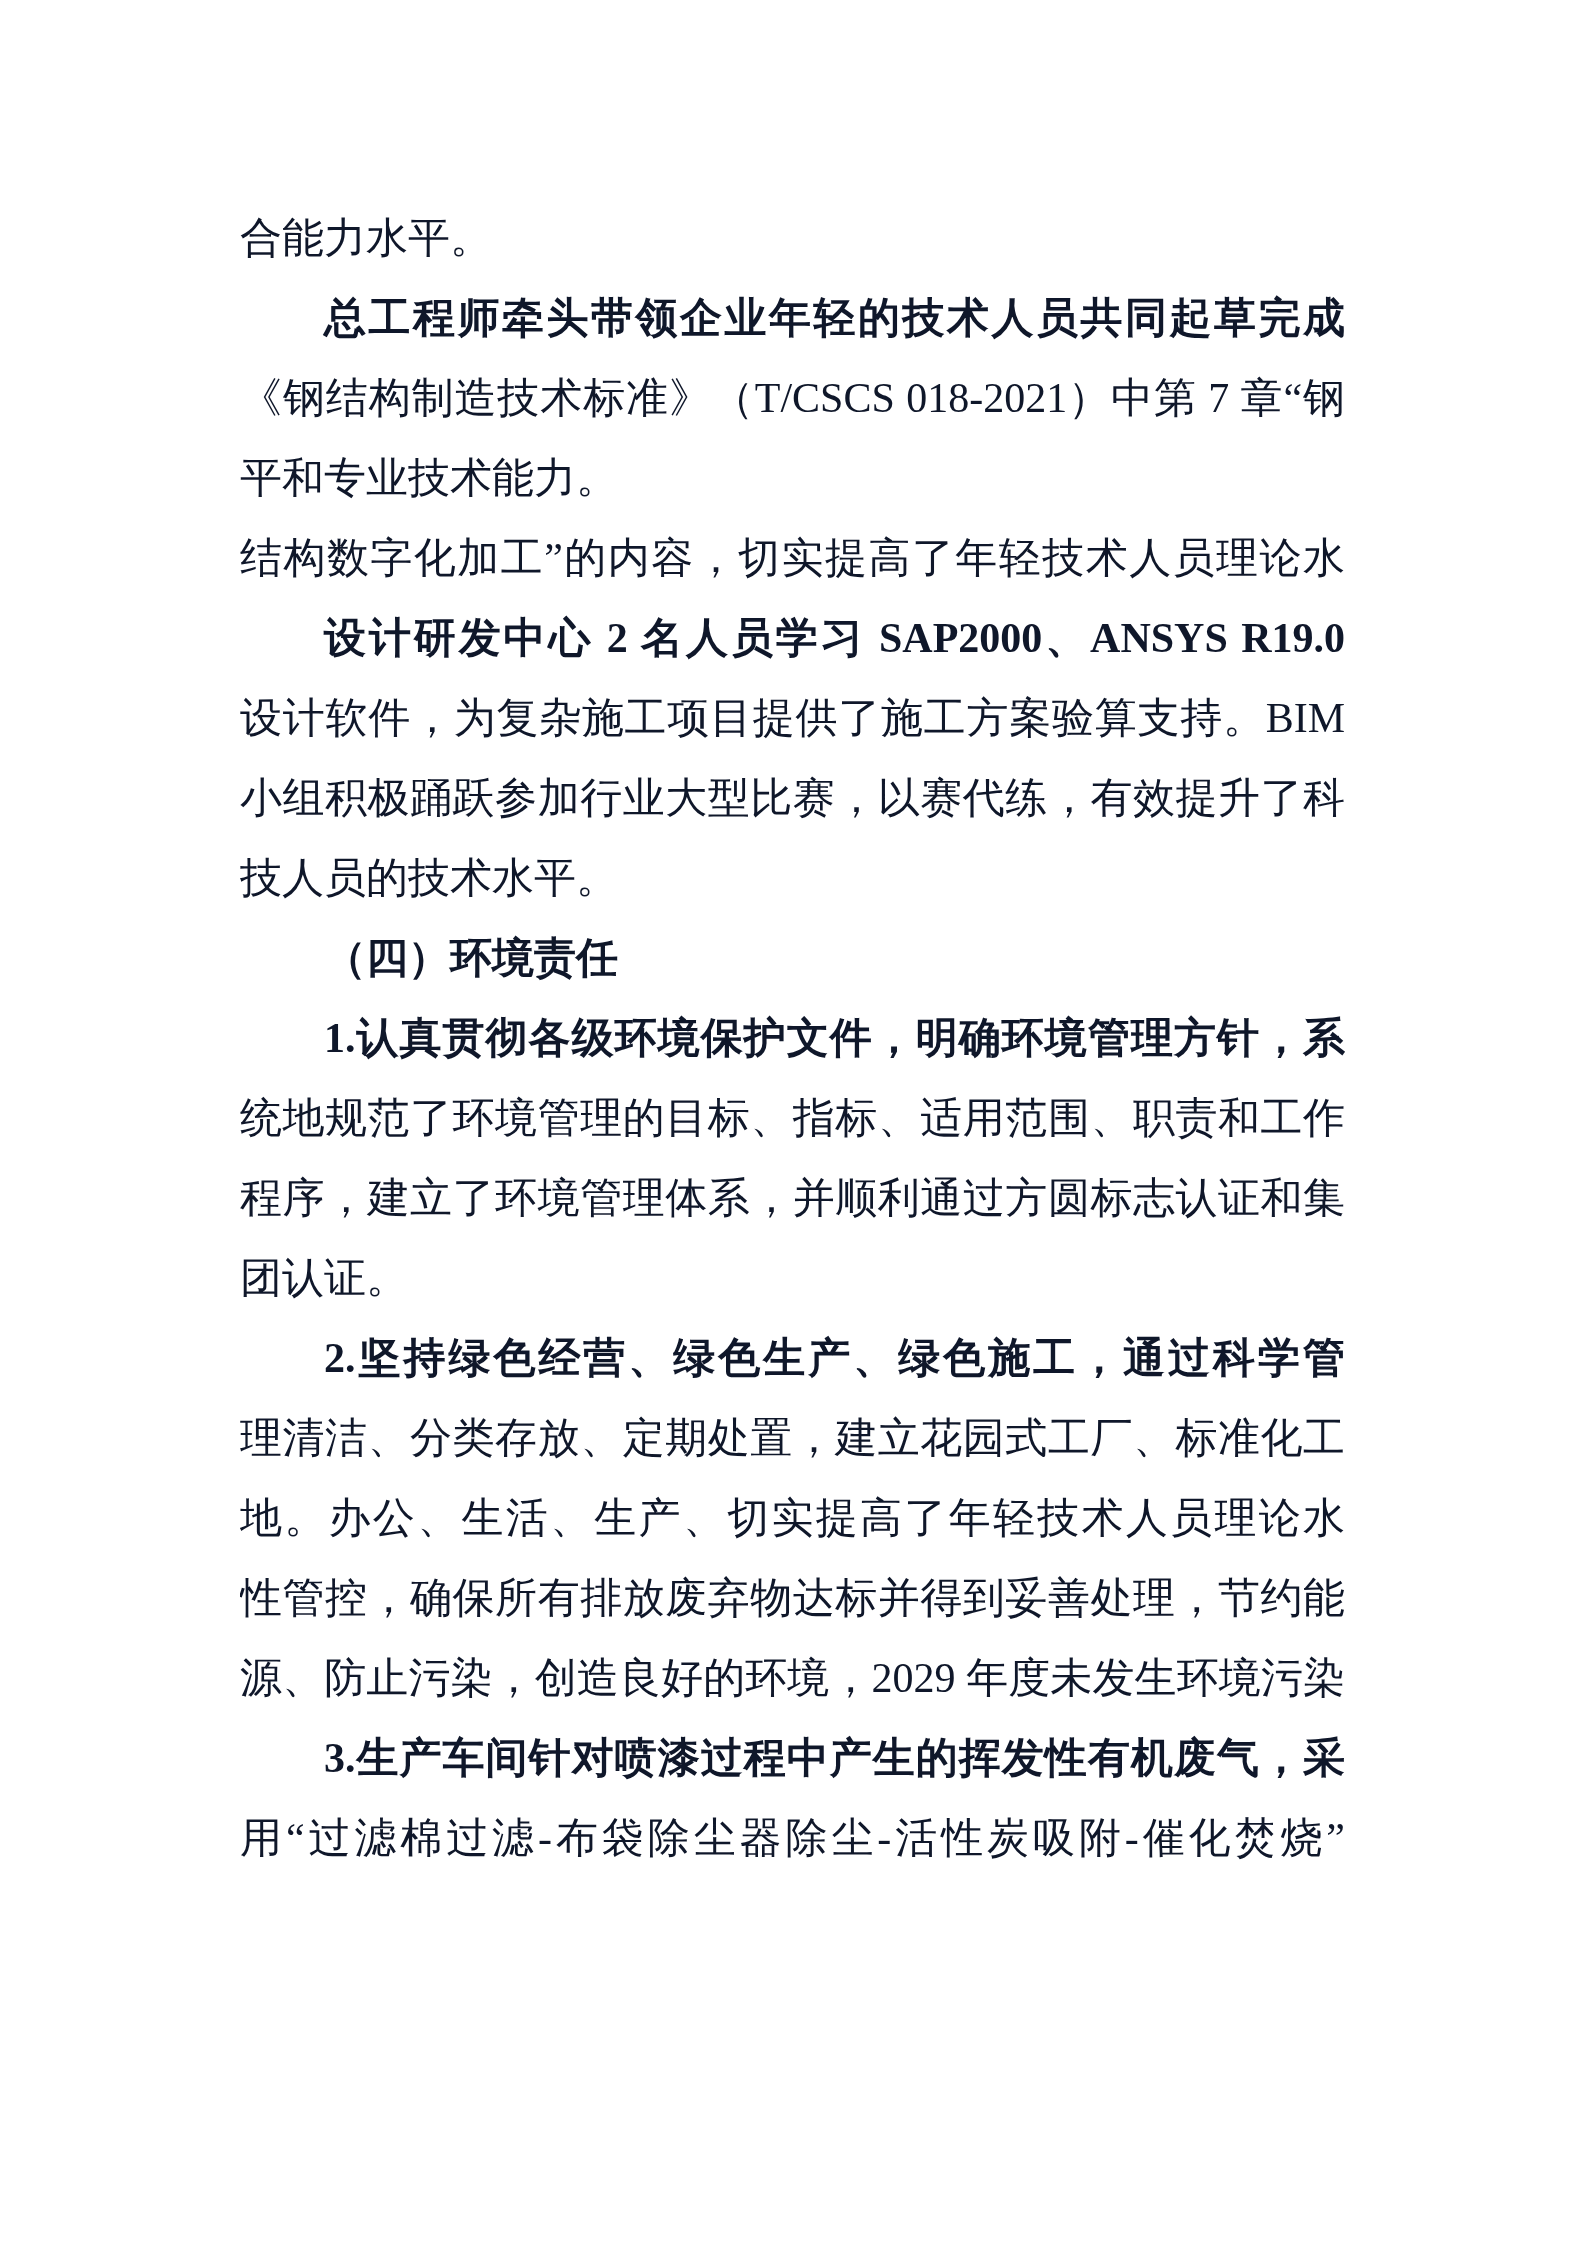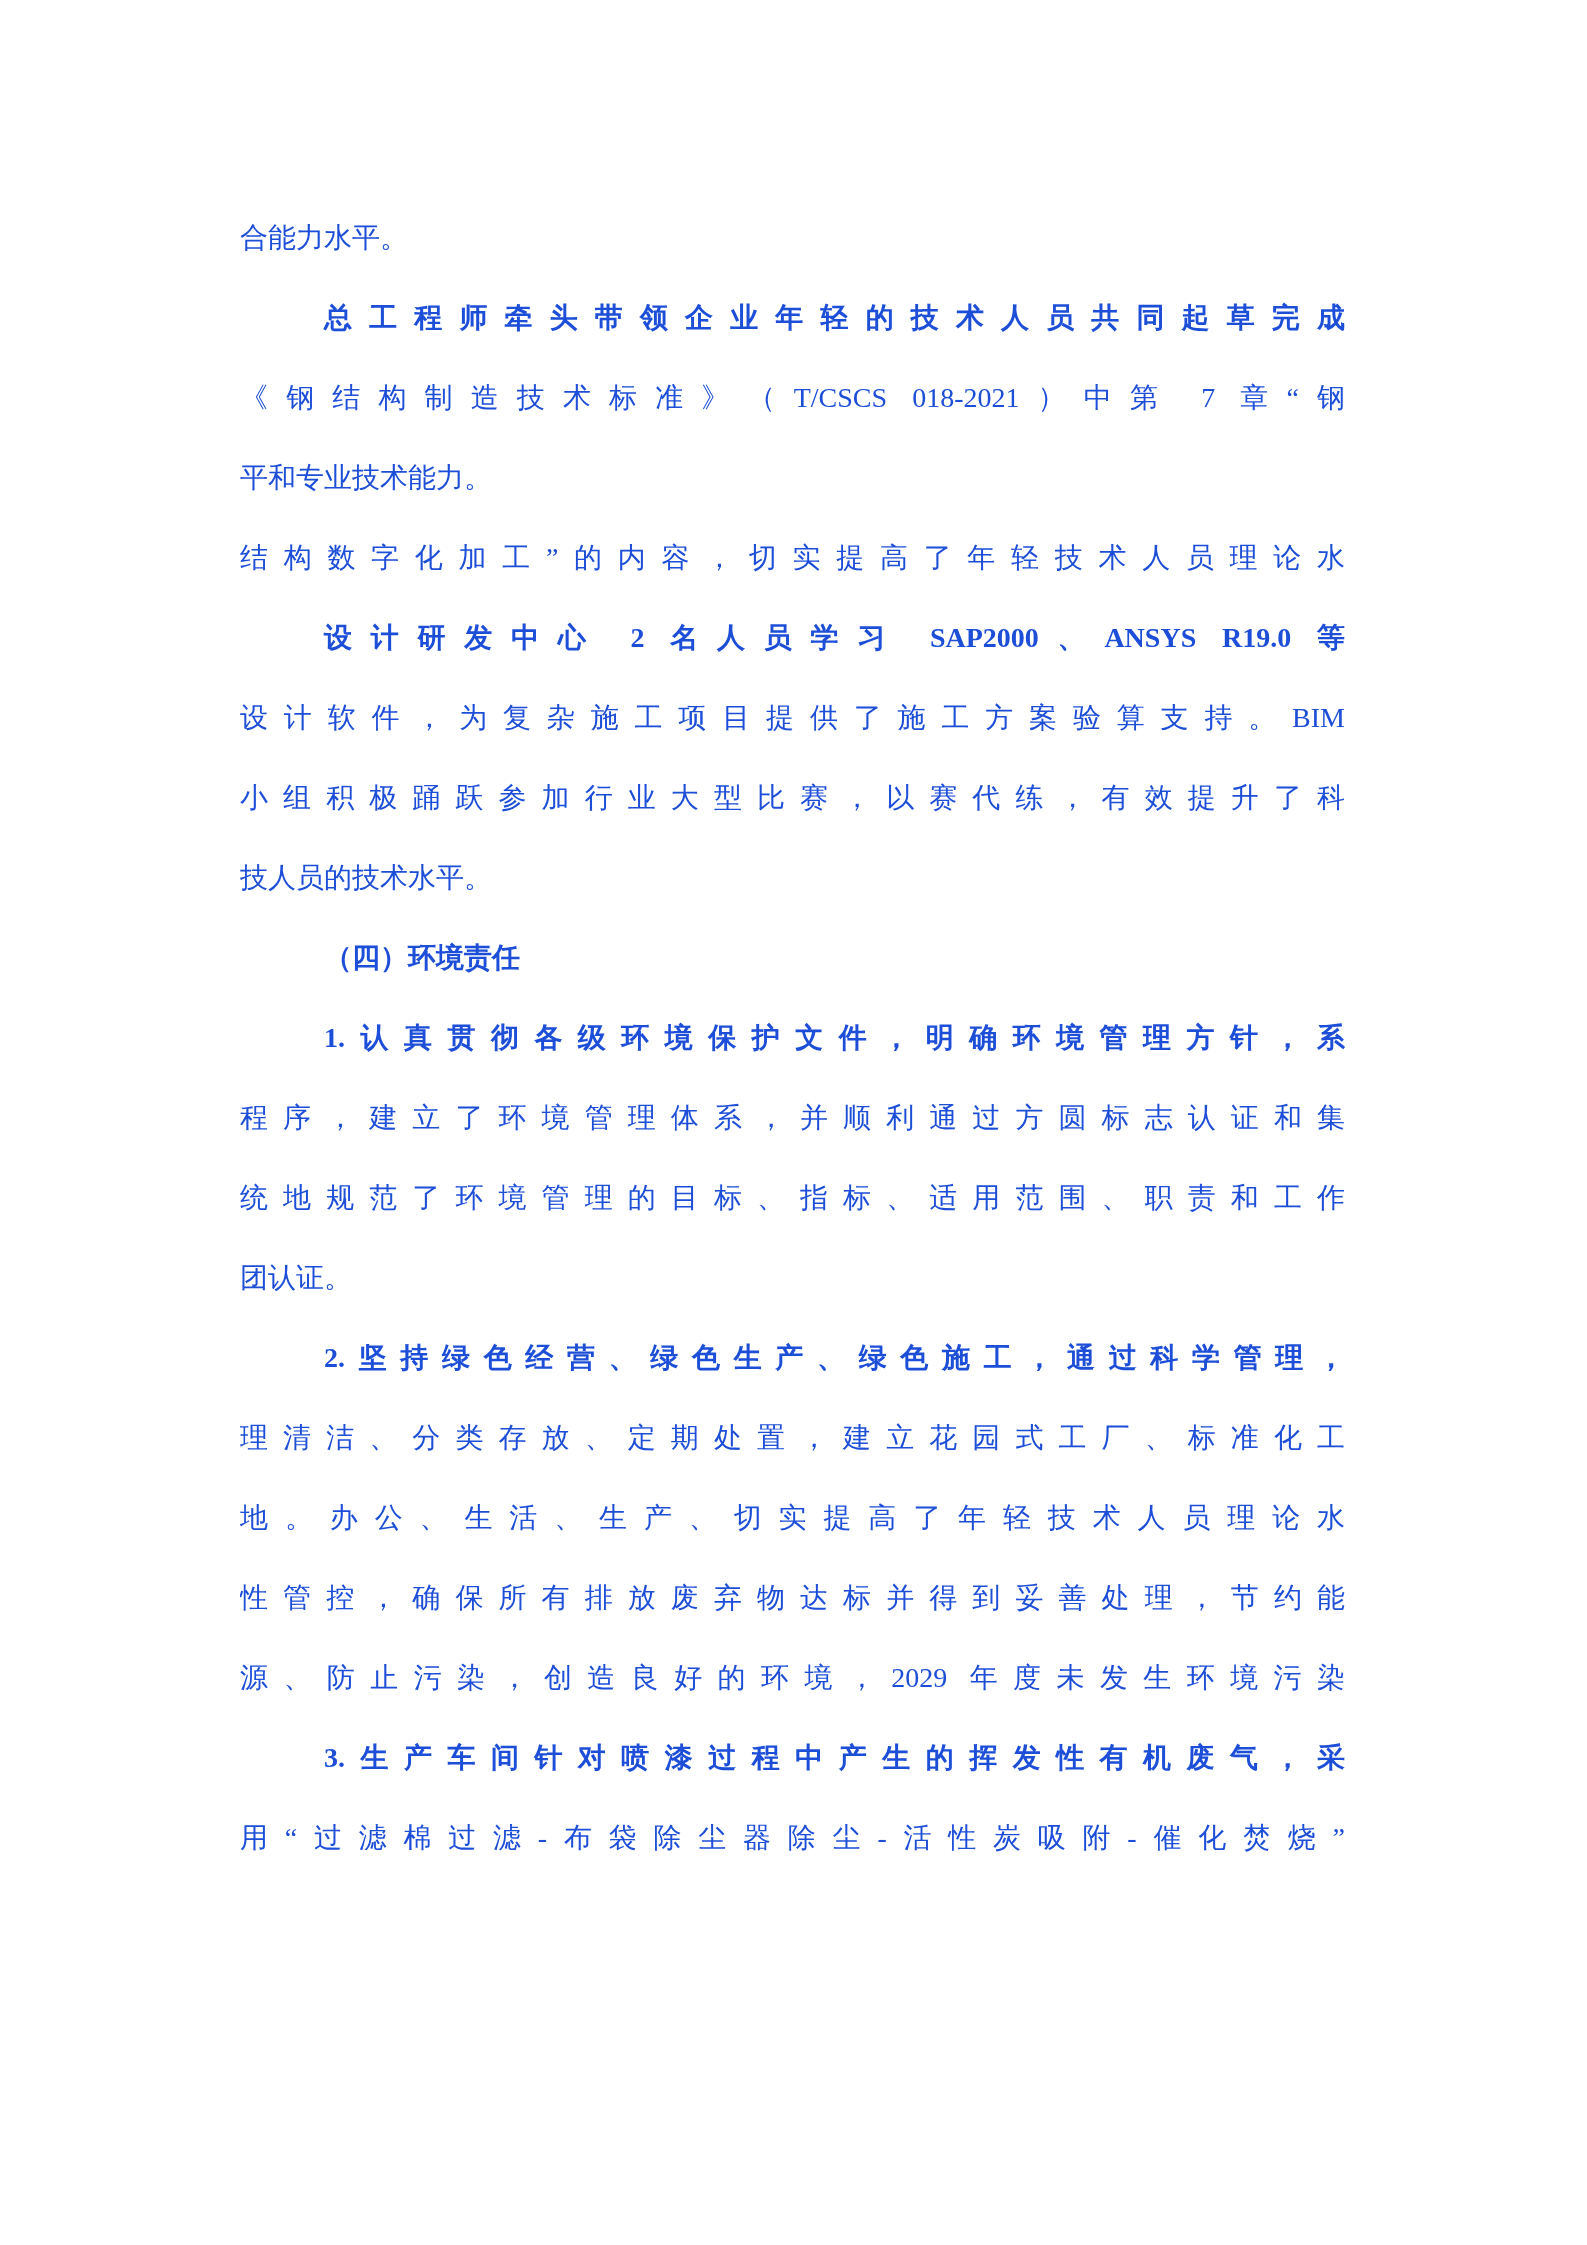--- a/index.html
+++ b/index.html
@@ -14,22 +14,22 @@
     height: 2245px;
     background: #ffffff;
     padding: 198px 242px 0 240px;
     overflow: hidden;
   }
   .line {
     margin: 0;
     padding: 0;
     height: 80px;
     line-height: 80px;
-    font-size: 28px;
-    color: #1d4ed8;
+    font-size: 42px;
+    color: #0f172a;
     font-family: "Liberation Serif", "DejaVu Serif", serif;
     white-space: normal;
     overflow: hidden;
   }
   .justify {
     text-align: justify;
     text-align-last: justify;
     text-justify: inter-character;
   }
   .indent {
@@ -48,22 +48,22 @@
   <p class="line justify indent">总工程师牵头带领企业年轻的技术人员共同起草完成</p>
   <p class="line justify">《钢结构制造技术标准》（T/CSCS 018-2021）中第 7 章“钢</p>
   <p class="line">平和专业技术能力。</p>
   <p class="line justify">结构数字化加工”的内容，切实提高了年轻技术人员理论水</p>
   <p class="line justify indent">设计研发中心 2 名人员学习 SAP2000、ANSYS R19.0 等</p>
   <p class="line justify">设计软件，为复杂施工项目提供了施工方案验算支持。BIM</p>
   <p class="line justify">小组积极踊跃参加行业大型比赛，以赛代练，有效提升了科</p>
   <p class="line">技人员的技术水平。</p>
   <p class="line indent bold">（四）环境责任</p>
   <p class="line justify indent">1.认真贯彻各级环境保护文件，明确环境管理方针，系</p>
+  <p class="line justify">统地规范了环境管理的目标、指标、适用范围、职责和工作</p>
   <p class="line justify">程序，建立了环境管理体系，并顺利通过方圆标志认证和集</p>
-  <p class="line justify">统地规范了环境管理的目标、指标、适用范围、职责和工作</p>
   <p class="line">团认证。</p>
   <p class="line justify indent">2.坚持绿色经营、绿色生产、绿色施工，通过科学管理，</p>
   <p class="line justify">理清洁、分类存放、定期处置，建立花园式工厂、标准化工</p>
   <p class="line justify">地。办公、生活、生产、切实提高了年轻技术人员理论水</p>
   <p class="line justify">性管控，确保所有排放废弃物达标并得到妥善处理，节约能</p>
   <p class="line justify">源、防止污染，创造良好的环境，2029 年度未发生环境污染</p>
   <p class="line justify indent">3.生产车间针对喷漆过程中产生的挥发性有机废气，采</p>
   <p class="line justify">用“过滤棉过滤-布袋除尘器除尘-活性炭吸附-催化焚烧”</p>
 </div>
 

